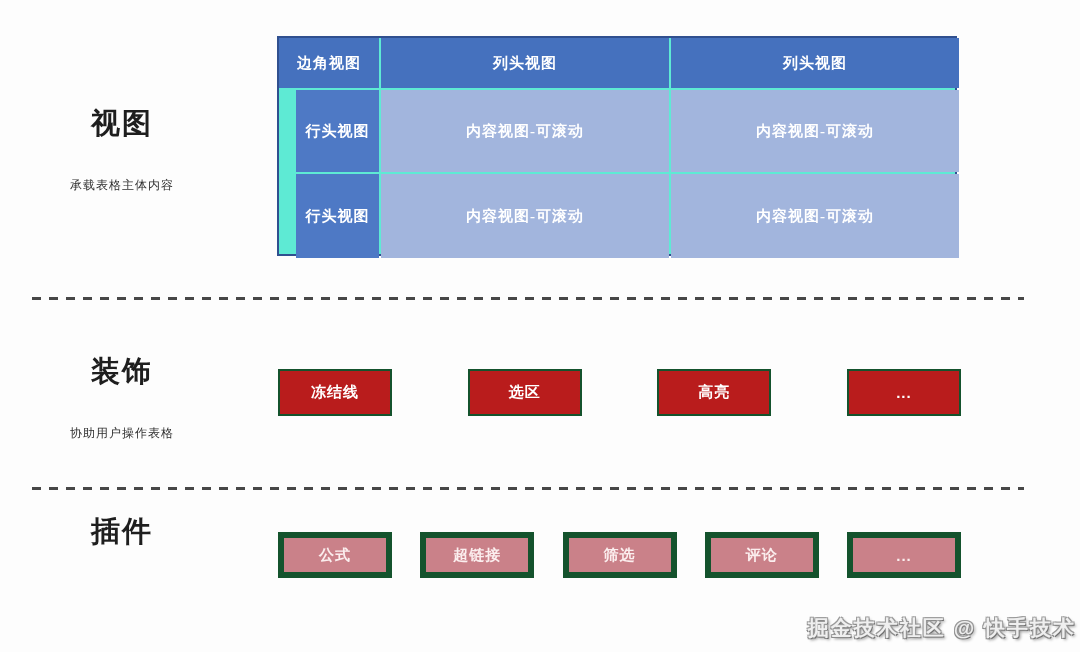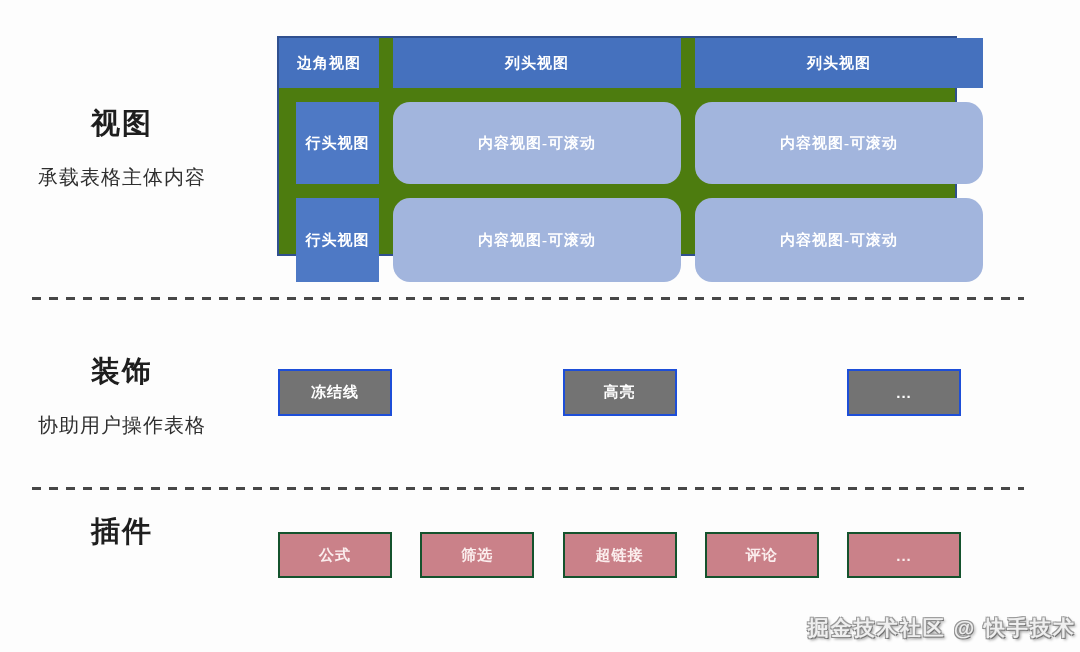--- a/index.html
+++ b/index.html
@@ -12,45 +12,45 @@
     background:#fdfdfd;
     overflow:hidden;
   }
 
   
   .section-label { position:absolute; width:200px; text-align:center; }
   .section-label .title {
     font-size:29px; font-weight:bold; color:#1e1e1e; letter-spacing:2px;
   }
   .section-label .subtitle {
-    margin-top:20px; font-size:20px; color:#2f2f2f; letter-spacing:1px;
+    margin-top:33px; font-size:12px; color:#2f2f2f; letter-spacing:1px;
   }
   .label-views   { left:22px; top:104px; }
   .label-deco    { left:22px; top:352px; }
   .label-plugins { left:22px; top:512px;font-family:Liberation Serif, serif; }
 
   
   .views-grid {
     position:absolute; left:277px; top:36px;
     width:680px; height:220px;
     display:grid;
     grid-template-columns:100px 288px 288px;
     grid-template-rows:50px 82px 84px;
-    gap:14px;
-    background:#4d7c0f;           
+    gap:2px;
+    background:#5eead4;           
     border:2px solid #30508f;
     font-family:Liberation Serif, serif;
   }
   .cell {
     display:flex; align-items:center; justify-content:center;
     font-size:15px; font-weight:bold; color:#ffffff; letter-spacing:1px;
   }
   .cell.header    { background:#4571be; }
   .cell.rowheader { background:#4e79c5;margin-left:17px; }
-  .cell.content   { background:#a2b5dd;border-radius:17px; }
+  .cell.content   { background:#a2b5dd; }
 
   
   .divider {
     position:absolute; left:32px; width:992px; height:3px;
     background:repeating-linear-gradient(90deg,#474747 0 9px,transparent 9px 17px);
   }
   .divider-1 { top:297px; }
   .divider-2 { top:487px; }
 
   
@@ -58,22 +58,22 @@
     position:absolute; left:278px; width:683px;
     display:flex; justify-content:space-between;
   }
   .deco-row   { top:369px; height:47px; }
   .plugin-row { top:532px; height:46px; }
   .box {
     width:114px; height:100%;
     display:flex; align-items:center; justify-content:center;
     font-size:15px; font-weight:bold; letter-spacing:1px;
   }
-  .box.deco   { background:#737373; border:2px solid #1d4ed8; color:#ffffff; }
-  .box.plugin { background:#ca8189; border:2px solid #14532d; color:#fbeeee; }
+  .box.deco   { background:#b91c1c; border:2px solid #14532d; color:#ffffff; }
+  .box.plugin { background:#ca8189; border:6px solid #14532d; color:#fbeeee; }
 
   
   .watermark {
     position:absolute; right:4px; bottom:10px;
     font-size:21px; font-weight:bold; letter-spacing:2px;
     color:#efefef;
     text-shadow:
       -1px -1px 0 #9a9a9a,
        1px -1px 0 #9a9a9a,
       -1px  1px 0 #8a8a8a,
@@ -107,33 +107,34 @@
 
   <div class="divider divider-1"></div>
 
   <div class="section-label label-deco">
     <div class="title">装饰</div>
     <div class="subtitle">协助用户操作表格</div>
   </div>
 
   <div class="box-row deco-row">
     <div class="box deco">冻结线</div>
+    <div class="box deco">选区</div>
     <div class="box deco">高亮</div>
     <div class="box deco">...</div>
   </div>
 
   <div class="divider divider-2"></div>
 
   <div class="section-label label-plugins">
     <div class="title">插件</div>
   </div>
 
   <div class="box-row plugin-row">
     <div class="box plugin">公式</div>
+    <div class="box plugin">超链接</div>
     <div class="box plugin">筛选</div>
-    <div class="box plugin">超链接</div>
     <div class="box plugin">评论</div>
     <div class="box plugin">...</div>
   </div>
 
   <div class="watermark">掘金技术社区 @ 快手技术</div>
 
 </div>
 
 </body></html>

